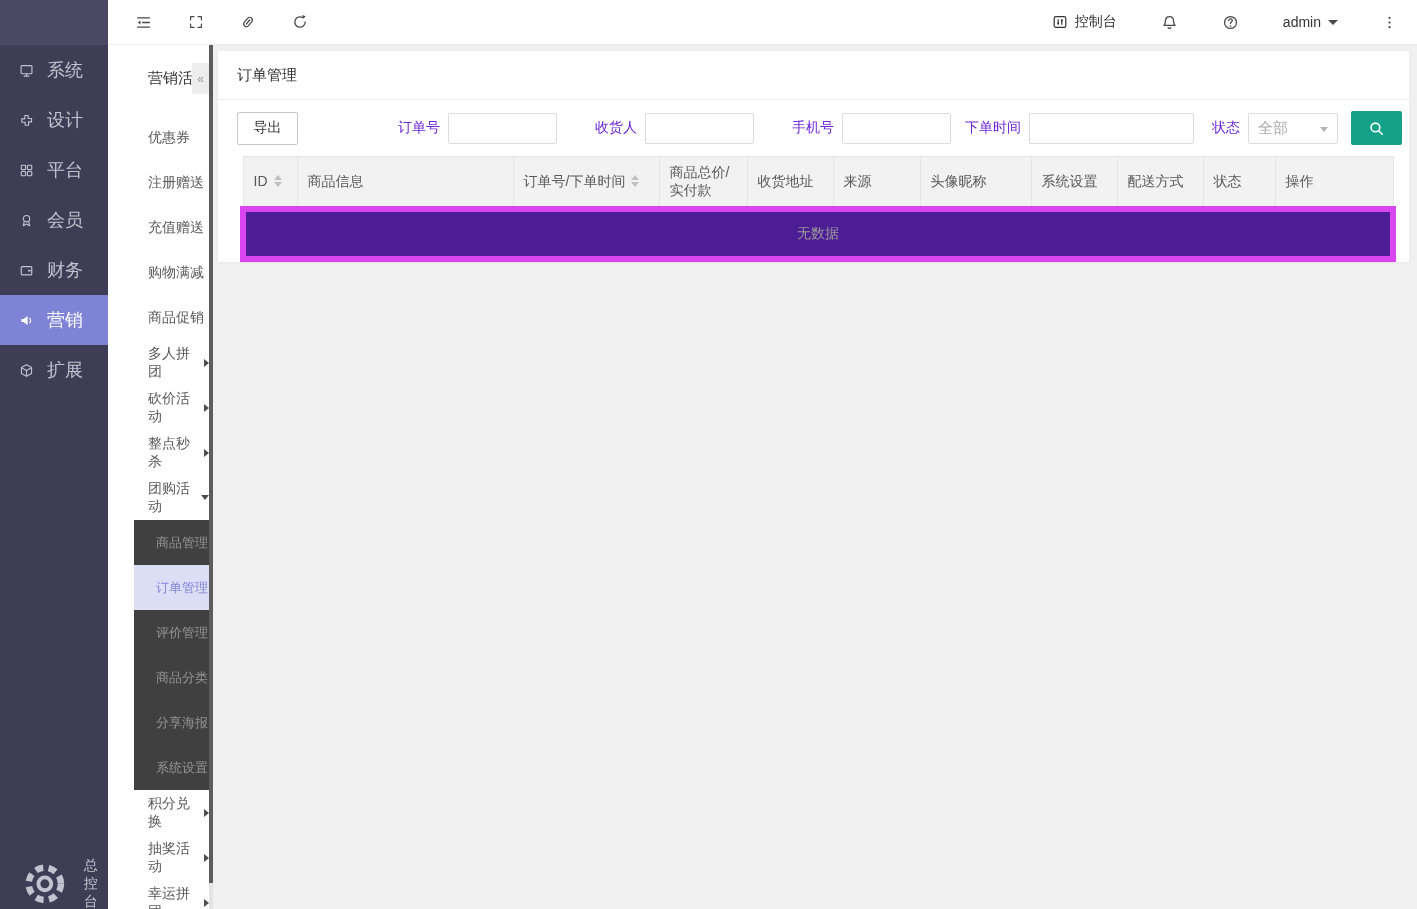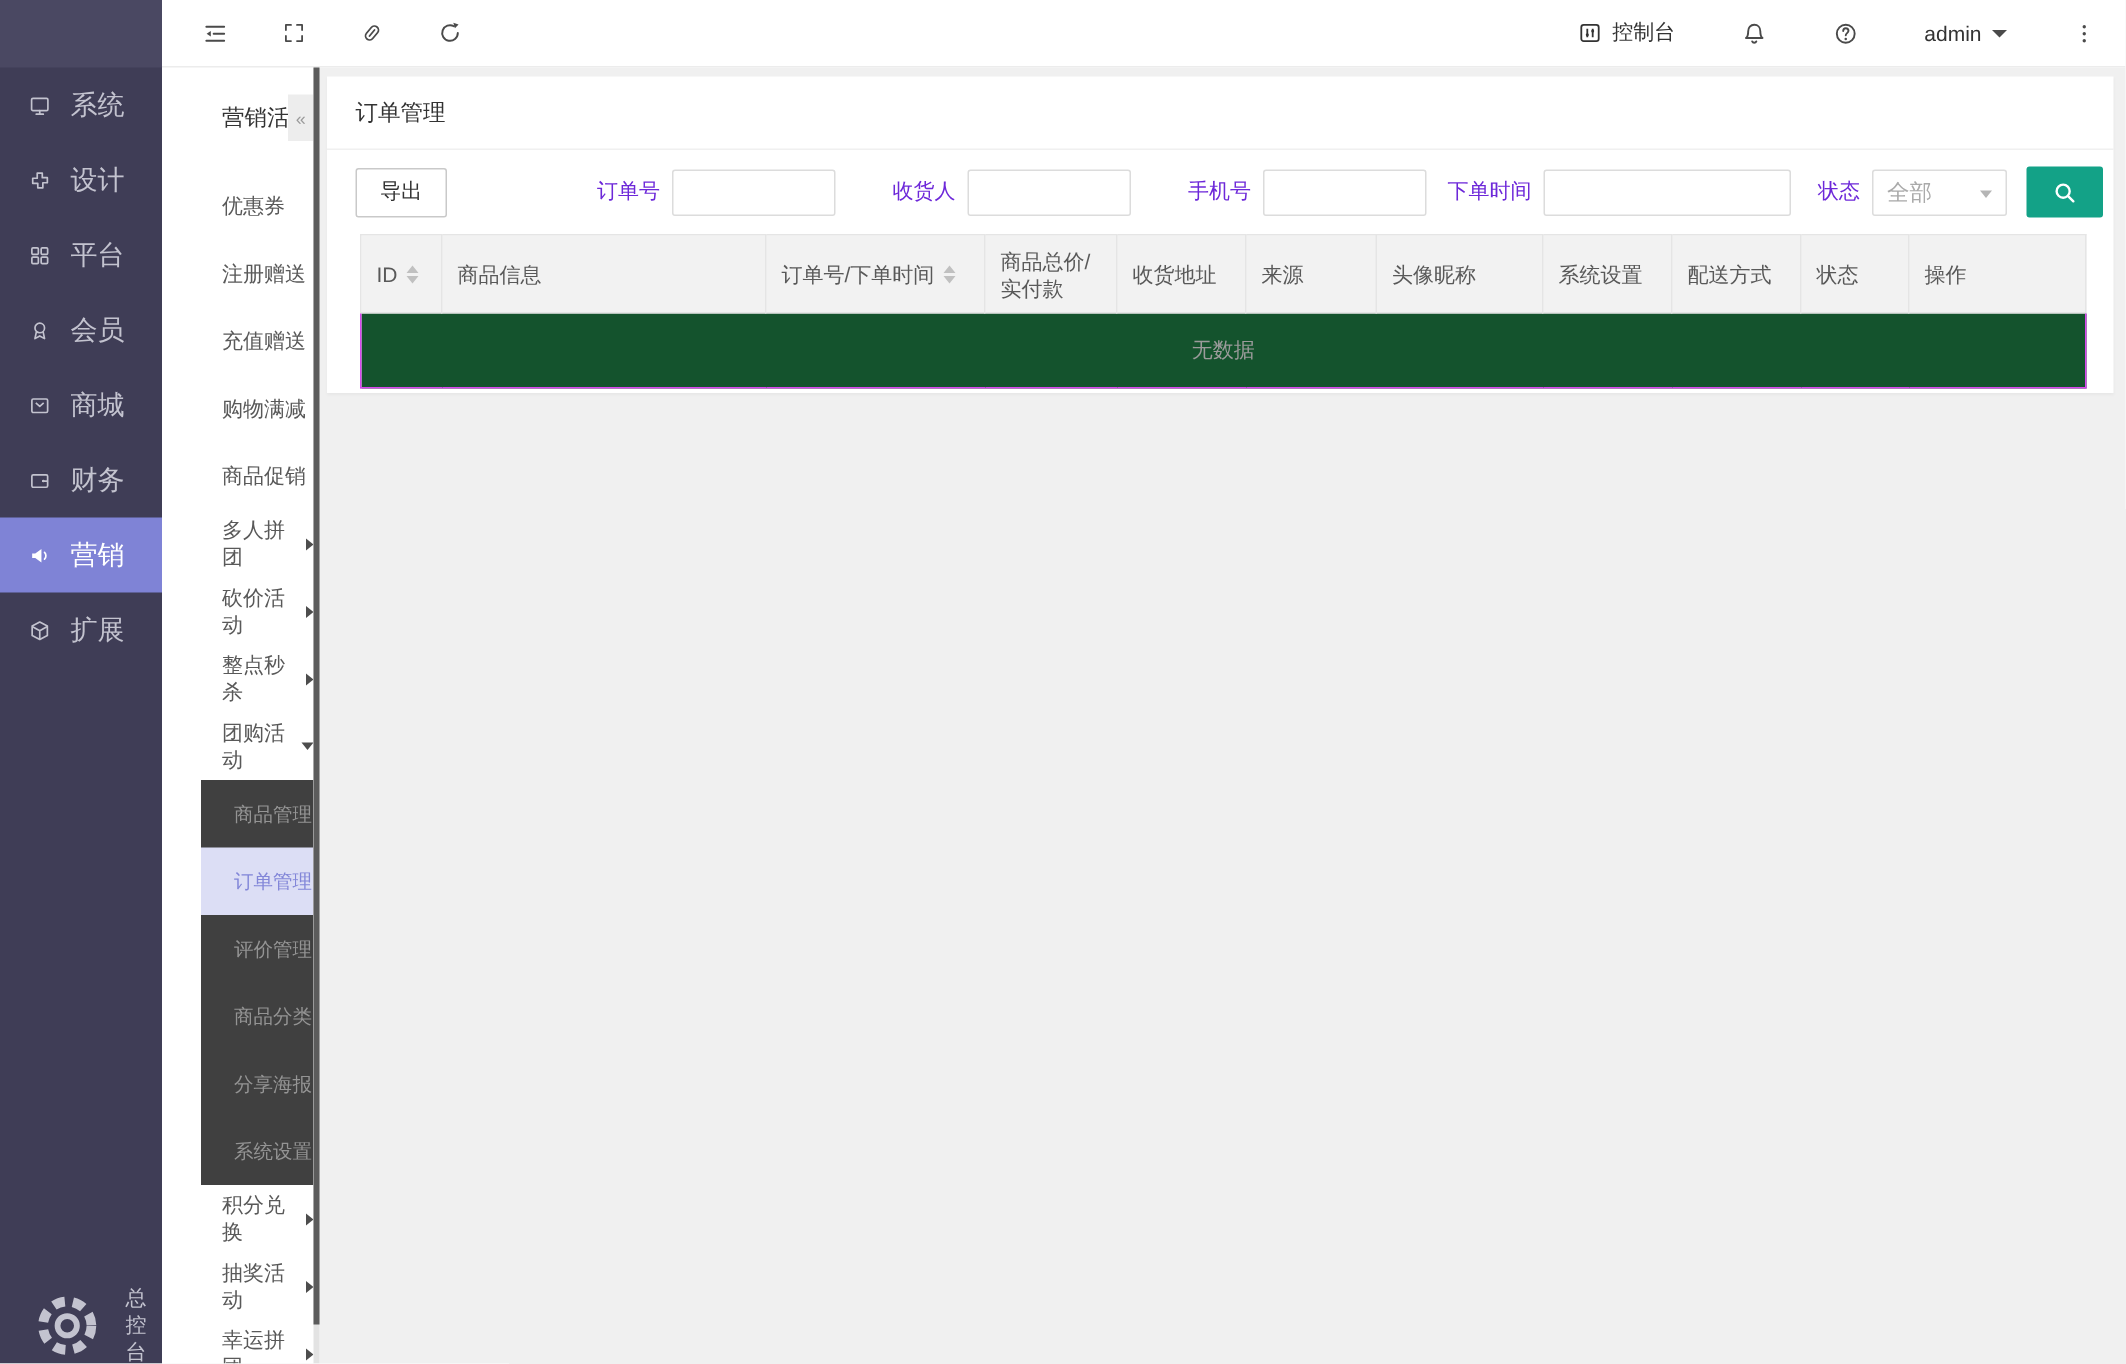--- a/index.html
+++ b/index.html
@@ -73,21 +73,21 @@
   .fselect .sel-text { font-size:15px; color:#aaaaaa; }
   .fselect .sel-caret { position:absolute; right:9px; top:13px; width:0; height:0;
                         border-left:4px solid transparent; border-right:4px solid transparent;
                         border-top:5px solid #b5b5b5; }
   .btn-search { width:51px; height:34px; background:#13a287; border:none; border-radius:2px;
                 display:flex; align-items:center; justify-content:center; cursor:pointer; }
 
   .order-table { margin:11px 19px 0 22px; width:1150px; border-collapse:collapse; table-layout:fixed; }
   .order-table th { background:#f2f2f2; height:52px; font-weight:normal; font-size:14px; color:#595959;
                     text-align:left; padding:0 10px; border:1px solid #e5e5e5; line-height:18px; }
-  .order-table td { height:50px; border:1px solid #d946ef; background:#14532d; }
+  .order-table td { height:50px; border:6px solid #d946ef; background:#4c1d95; }
   .empty-cell { text-align:center; font-size:14px; color:#9b9b9b; }
   .th-inner { display:flex; align-items:center; }
   .sort { display:inline-flex; flex-direction:column; margin-left:6px; gap:2px; }
   .sort .up { width:0; height:0; border-left:4px solid transparent; border-right:4px solid transparent;
               border-bottom:5px solid #c0c0c0; }
   .sort .dn { width:0; height:0; border-left:4px solid transparent; border-right:4px solid transparent;
               border-top:5px solid #c0c0c0; }
 </style>
 </head>
 <body>
@@ -116,27 +116,20 @@
         <rect x="9" y="9" width="4.6" height="4.6" rx=".8"></rect>
       </svg>
     <span>平台</span>
   </div>
   <div class="rail-item">
     <svg class="ric" viewBox="0 0 16 16" fill="none" stroke="currentColor" stroke-width="1.2" stroke-linejoin="round">
         <circle cx="8" cy="6" r="3.4"></circle>
         <path d="M5.6 8.8L4.6 13.6l3.4-1.9 3.4 1.9-1-4.8"></path>
       </svg>
     <span>会员</span>
-  </div>
-  <div class="rail-item">
-    <svg class="ric" viewBox="0 0 16 16" fill="none" stroke="currentColor" stroke-width="1.2" stroke-linejoin="round">
-        <rect x="2.4" y="3.2" width="11.2" height="9.6" rx="1"></rect>
-        <path d="M5.2 6l2.8 2.4L10.8 6"></path>
-      </svg>
-    <span>商城</span>
   </div>
   <div class="rail-item">
     <svg class="ric" viewBox="0 0 16 16" fill="none" stroke="currentColor" stroke-width="1.2">
         <rect x="2.4" y="3.8" width="11.2" height="8.8" rx="1"></rect>
         <path d="M9.6 8.2h4"></path>
         <circle cx="10.6" cy="8.2" r="0.9" fill="currentColor" stroke="none"></circle>
       </svg>
     <span>财务</span>
   </div>
   <div class="rail-item active">

